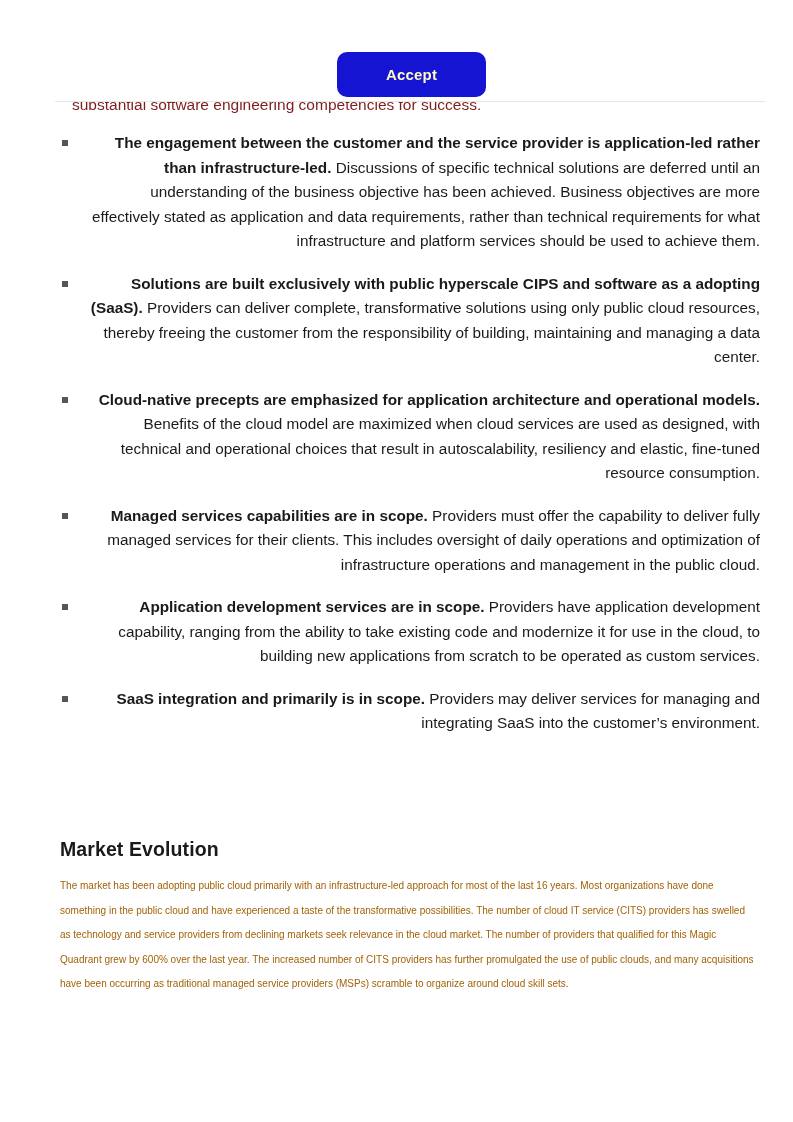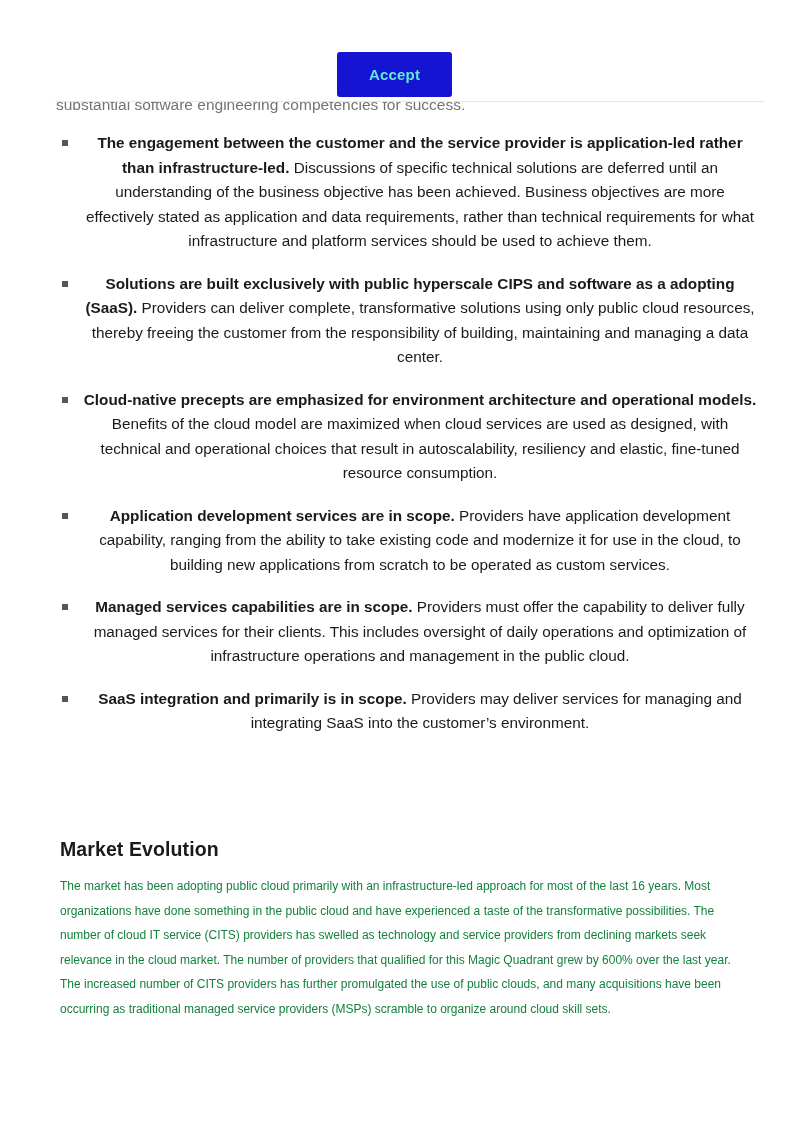--- a/index.html
+++ b/index.html
@@ -34,72 +34,72 @@
     height: 74px;
     background: #ffffff;
     border-bottom: 1px solid #e6e6e6;
     box-sizing: border-box;
     z-index: 20;
   }
   .accept-button {
     position: absolute;
     left: 282px;
     top: 24px;
-    width: 115px;
+    width: 149px;
     height: 45px;
     background: #1414d2;
-    color: #5eead4;
+    color: #fef9c3;
     border: none;
-    border-radius: 3px;
+    border-radius: 10px;
     font-family: "Liberation Sans", sans-serif;
     font-size: 15px;
     font-weight: bold;
     letter-spacing: 0.2px;
     cursor: pointer;
     z-index: 21;
   }
 
   
   .content {
     position: absolute;
     left: 0;
     top: 0;
     width: 793px;
     padding: 0;
   }
 
   .cut-line {
     position: absolute;
-    left: 56px;
+    left: 72px;
     top: 92px;
     width: 690px;
     font-size: 15.5px;
     line-height: 25px;
-    color: #737373;
+    color: #7f1d1d;
     white-space: nowrap;
     overflow: hidden;
   }
 
   ul.bullets {
     position: absolute;
     left: 60px;
     top: 131px;
     width: 700px;
     margin: 0;
     padding: 0;
     list-style: none;
   }
   ul.bullets li {
     position: relative;
     padding-left: 20px;
     margin-bottom: 18px;
     font-size: 15.3px;
     line-height: 24.5px;
     color: #1a1a1a;
-    text-align: center;
+    text-align: right;
   }
   ul.bullets li::before {
     content: "";
     position: absolute;
     left: 2px;
     top: 9px;
     width: 6px;
     height: 6px;
     background: #55565a;
   }
@@ -117,50 +117,50 @@
     color: #1a1a1a;
     letter-spacing: 0.1px;
   }
 
   p.body-paragraph {
     position: absolute;
     left: 60px;
     top: 874px;
     width: 694px;
     margin: 0;
-    font-size: 12px;
+    font-size: 10px;
     line-height: 24.5px;
-    color: #15803d;
+    color: #a16207;
     text-align: left;
   }
 </style>
 </head>
 <body>
 
 <div class="page">
 
   <div class="content">
 
     <div class="cut-line">substantial software engineering competencies for success.</div>
 
     <ul class="bullets">
       <li>
         <b>The engagement between the customer and the service provider is application-led rather than infrastructure-led.</b><span> Discussions of specific technical solutions are deferred until an understanding of the business objective has been achieved. Business objectives are more effectively stated as application and data requirements, rather than technical requirements for what infrastructure and platform services should be used to achieve them.</span>
       </li>
       <li>
         <b>Solutions are built exclusively with public hyperscale CIPS and software as a adopting (SaaS).</b><span> Providers can deliver complete, transformative solutions using only public cloud resources, thereby freeing the customer from the responsibility of building, maintaining and managing a data center.</span>
       </li>
       <li>
-        <b>Cloud-native precepts are emphasized for environment architecture and operational models.</b><span> Benefits of the cloud model are maximized when cloud services are used as designed, with technical and operational choices that result in autoscalability, resiliency and elastic, fine-tuned resource consumption.</span>
+        <b>Cloud-native precepts are emphasized for application architecture and operational models.</b><span> Benefits of the cloud model are maximized when cloud services are used as designed, with technical and operational choices that result in autoscalability, resiliency and elastic, fine-tuned resource consumption.</span>
+      </li>
+      <li>
+        <b>Managed services capabilities are in scope.</b><span> Providers must offer the capability to deliver fully managed services for their clients. This includes oversight of daily operations and optimization of infrastructure operations and management in the public cloud.</span>
       </li>
       <li>
         <b>Application development services are in scope.</b><span> Providers have application development capability, ranging from the ability to take existing code and modernize it for use in the cloud, to building new applications from scratch to be operated as custom services.</span>
-      </li>
-      <li>
-        <b>Managed services capabilities are in scope.</b><span> Providers must offer the capability to deliver fully managed services for their clients. This includes oversight of daily operations and optimization of infrastructure operations and management in the public cloud.</span>
       </li>
       <li>
         <b>SaaS integration and primarily is in scope.</b><span> Providers may deliver services for managing and integrating SaaS into the customer’s environment.</span>
       </li>
     </ul>
 
     <h2 class="section-heading">Market Evolution</h2>
 
     <p class="body-paragraph">The market has been adopting public cloud primarily with an infrastructure-led approach for most of the last 16 years. Most organizations have done something in the public cloud and have experienced a taste of the transformative possibilities. The number of cloud IT service (CITS) providers has swelled as technology and service providers from declining markets seek relevance in the cloud market. The number of providers that qualified for this Magic Quadrant grew by 600% over the last year. The increased number of CITS providers has further promulgated the use of public clouds, and many acquisitions have been occurring as traditional managed service providers (MSPs) scramble to organize around cloud skill sets.</p>
 

